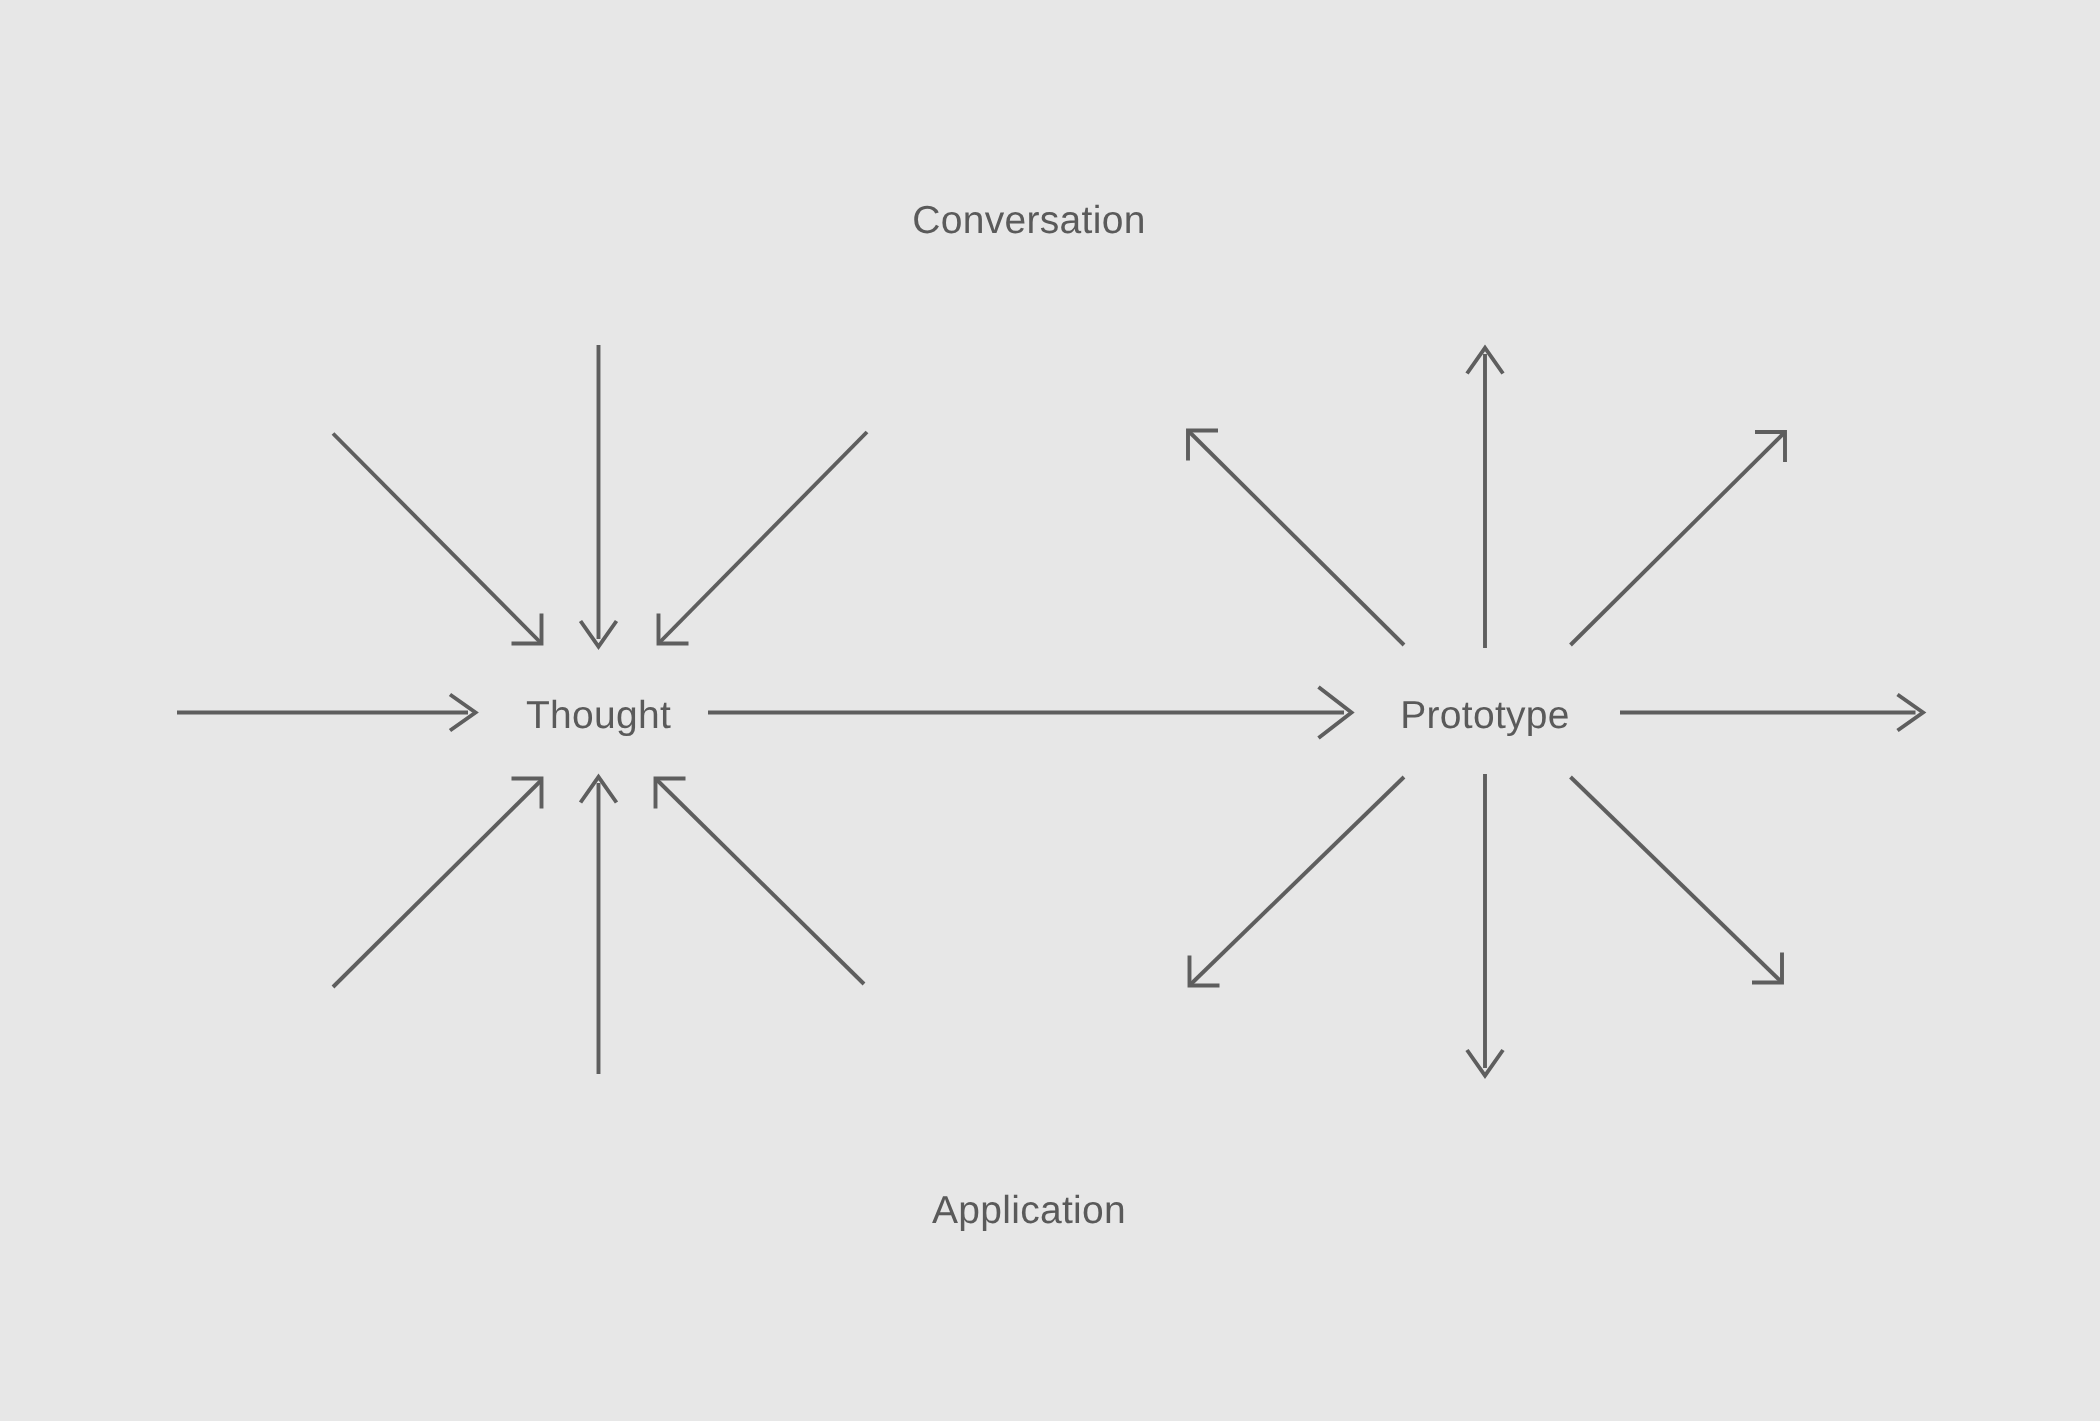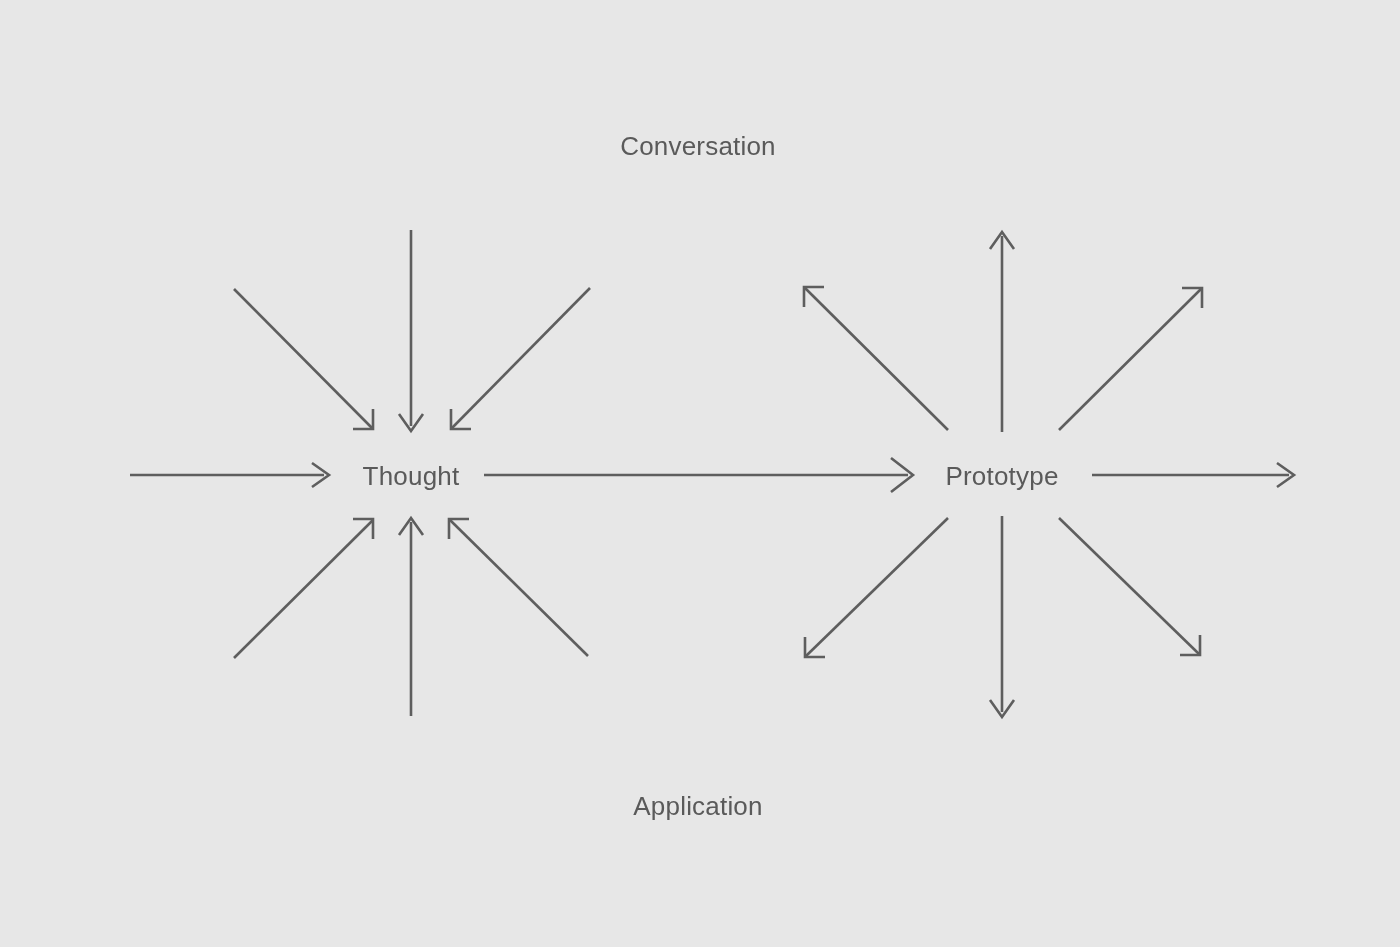--- a/index.html
+++ b/index.html
@@ -12,21 +12,20 @@
     width: 1400px;
     height: 947px;
     overflow: hidden;
     font-family: "Liberation Sans", sans-serif;
   }
   #diagram-root {
     position: relative;
     width: 1108px;
     height: 947px;
     background: #e7e7e7;
-    margin-left: 12px;
   }
   #diagram-svg {
     position: absolute;
     top: 0;
     left: 0;
     width: 1400px;
     height: 947px;
     display: block;
   }
   .node-label {

